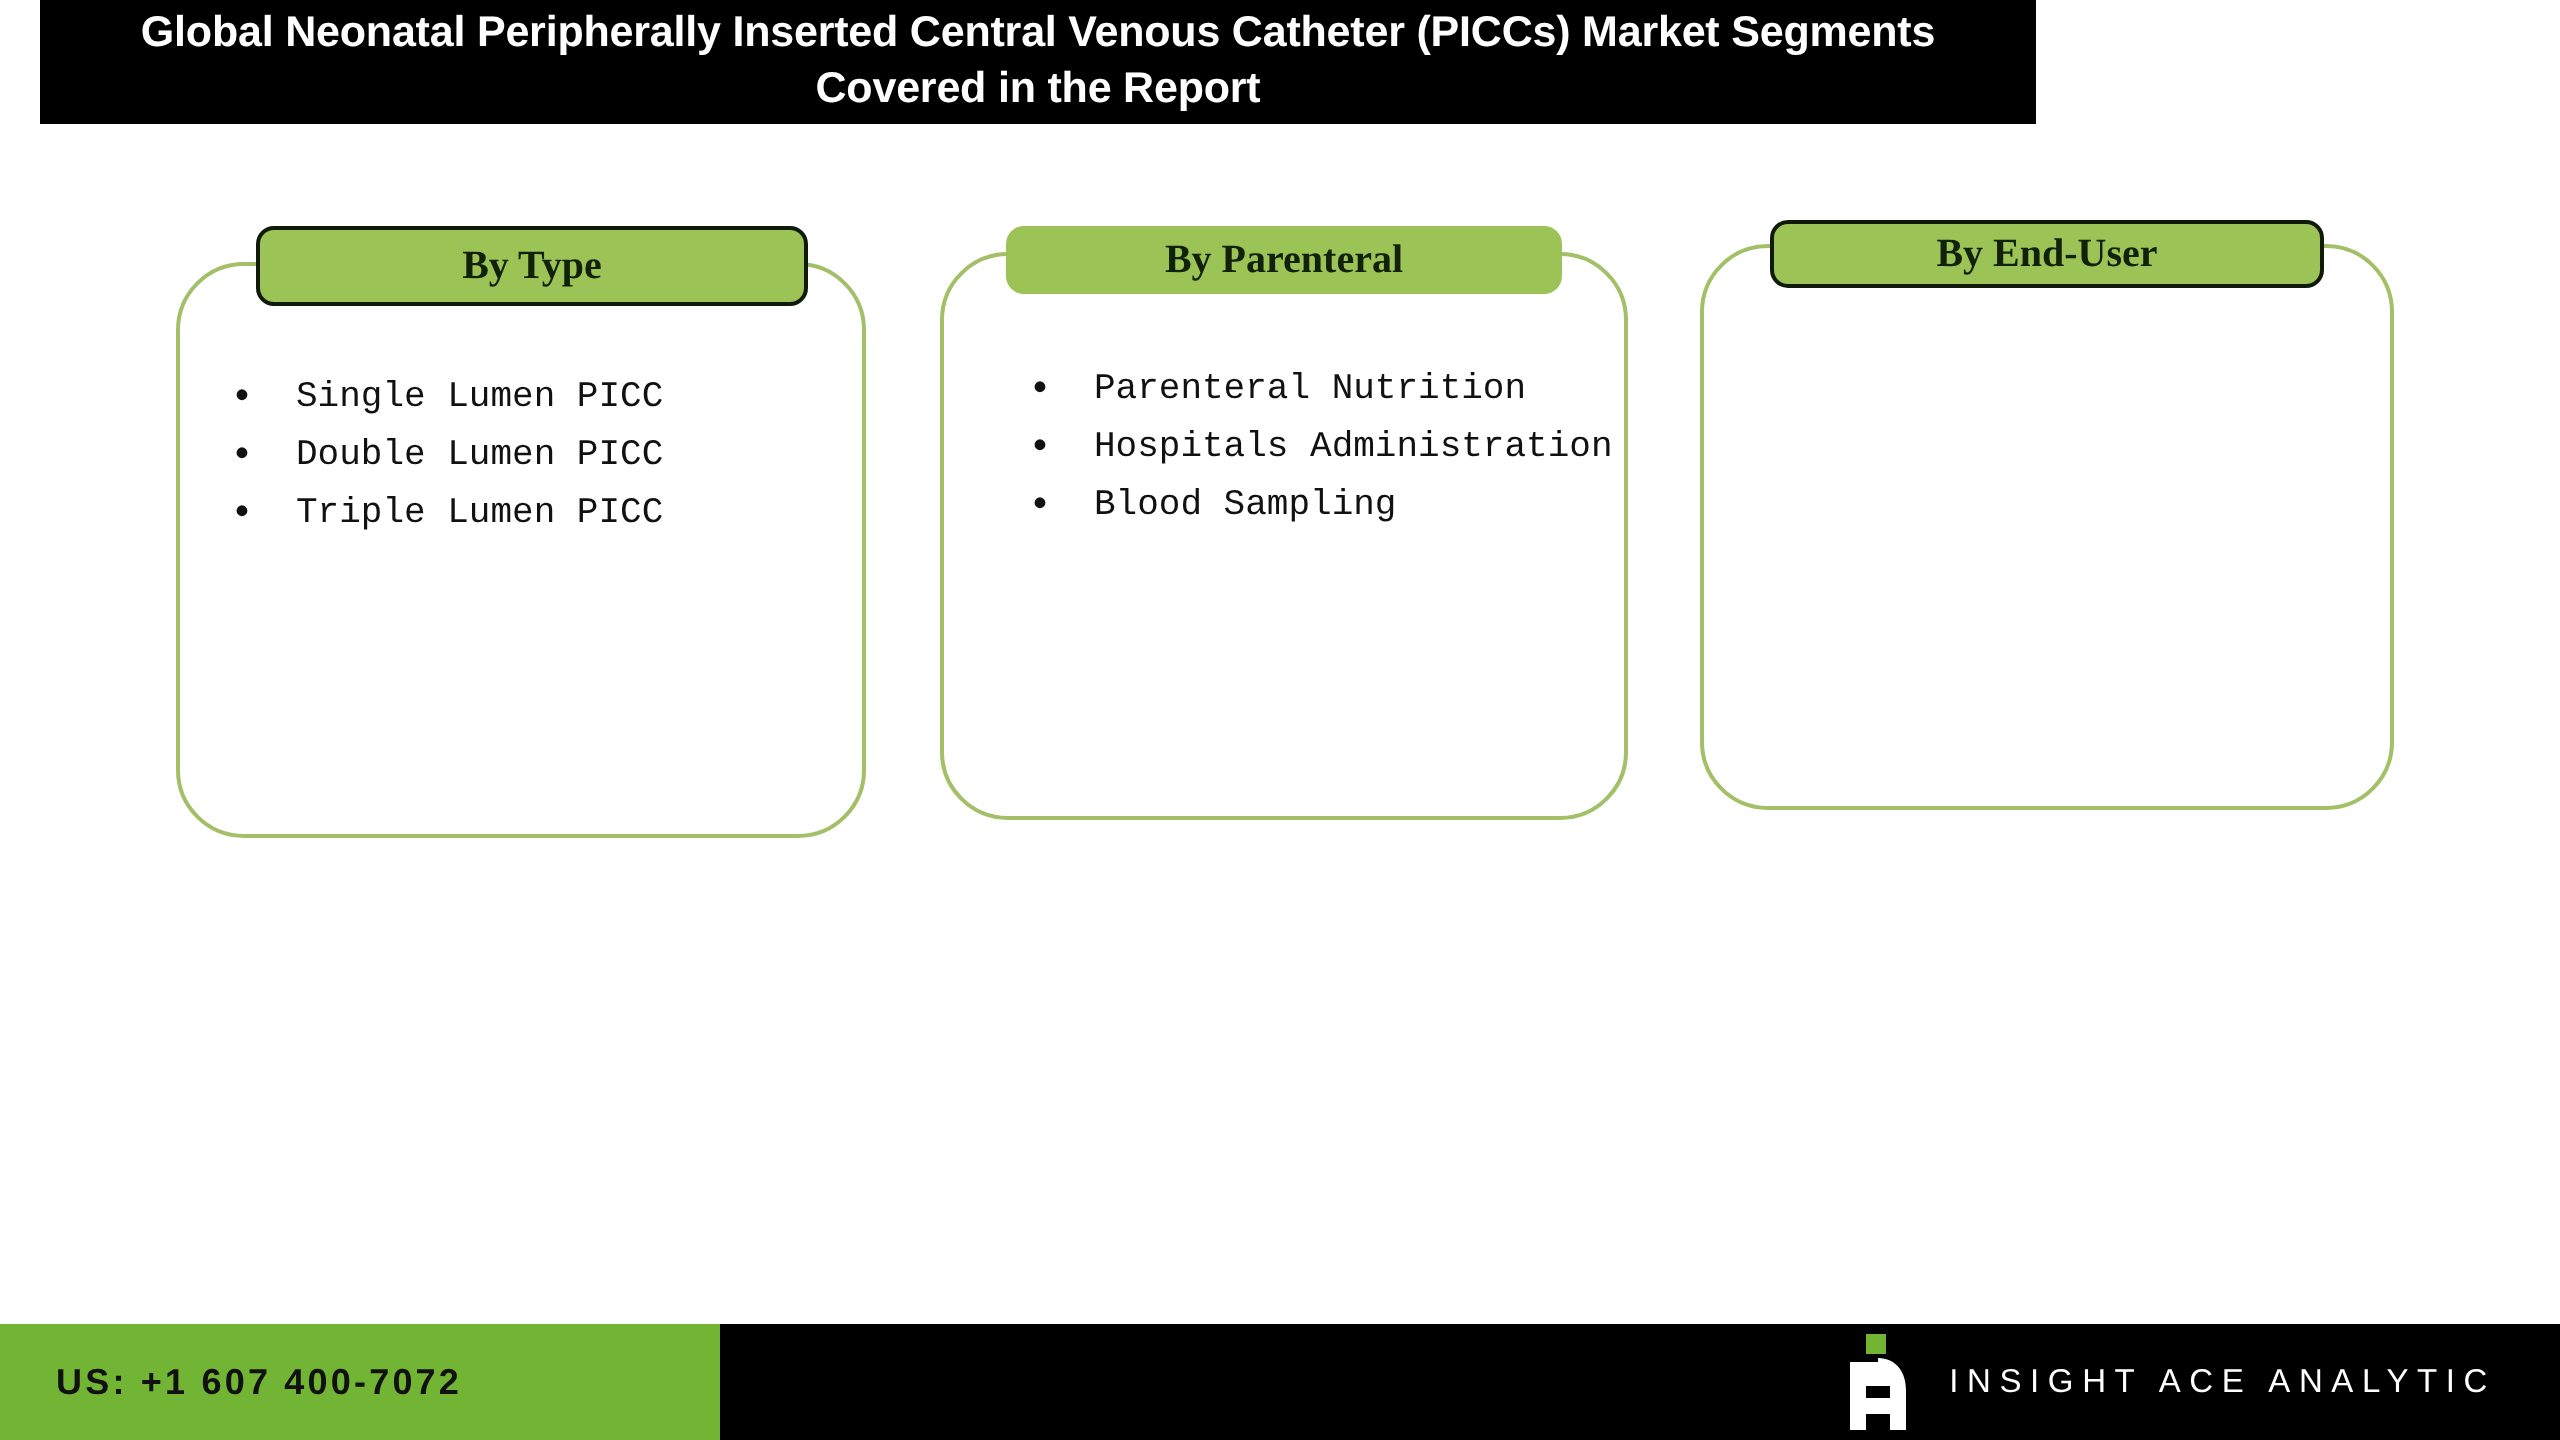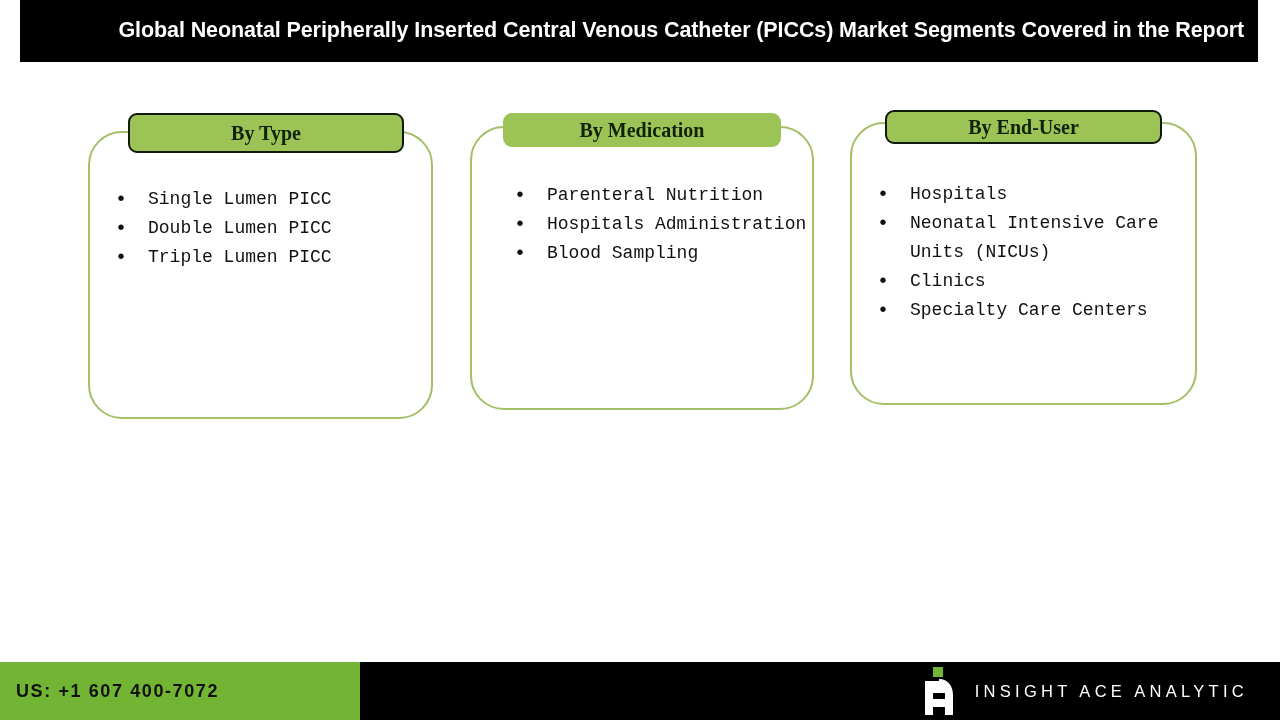--- a/index.html
+++ b/index.html
@@ -6,21 +6,21 @@
   html, body {
     width:1280px; height:720px;
     background:#ffffff;
     font-family:"Liberation Sans", sans-serif;
     overflow:hidden;
   }
   #page { position:relative; width:1280px; height:720px; background:#fff; }
 
   
   .header-bar{
-    position:absolute; left:20px; top:0; width:1238px; height:62px;
+    position:absolute; left:20px; top:0; width:998px; height:62px;
     background:#000000;
     display:flex; align-items:center; justify-content:flex-end;
     padding:0 14px;
   }
   .header-title{
     color:#ffffff;
     font-family:"Liberation Sans", sans-serif;
     font-weight:bold;
     font-size:21.5px;
     line-height:1.28;
@@ -87,21 +87,21 @@
   .footer{
     position:absolute; left:0; top:662px; width:1280px; height:58px;
     background:#000000;
   }
   .footer-green{
     position:absolute; left:0; top:0; width:360px; height:58px;
     background:#72B434;
     display:flex; align-items:center;
   }
   .footer-phone{
-    margin-left:16px;
+    margin-left:28px;
     color:#111111;
     font-family:"Liberation Sans", sans-serif;
     font-weight:bold;
     font-size:18px;
     letter-spacing:1.6px;
     white-space:nowrap;
   }
   .brand{
     position:absolute; right:32px; top:0; height:58px;
     display:flex; align-items:center; gap:18px;
@@ -130,38 +130,32 @@
     <span class="pill-label">By Type</span>
   </div>
   <ul class="bullets bullets-1">
     <li>Single Lumen PICC</li>
     <li>Double Lumen PICC</li>
     <li>Triple Lumen PICC</li>
   </ul>
 
   <div class="card card-2"></div>
   <div class="pill pill-2">
-    <span class="pill-label">By Medication</span>
+    <span class="pill-label">By Parenteral</span>
   </div>
   <ul class="bullets bullets-2">
     <li>Parenteral Nutrition</li>
     <li>Hospitals Administration</li>
     <li>Blood Sampling</li>
   </ul>
 
   <div class="card card-3"></div>
   <div class="pill pill-bordered pill-3">
     <span class="pill-label">By End-User</span>
   </div>
-  <ul class="bullets bullets-3">
-    <li>Hospitals</li>
-    <li>Neonatal Intensive Care Units (NICUs)</li>
-    <li>Clinics</li>
-    <li>Specialty Care Centers</li>
-  </ul>
 
   <div class="footer">
     <div class="footer-green">
       <span class="footer-phone">US: +1 607 400-7072</span>
     </div>
     <div class="brand">
       <span class="brand-mark">
         <svg width="36" height="48" viewBox="0 0 36 48" xmlns="http://www.w3.org/2000/svg">
           <rect x="12" y="0" width="10" height="10" fill="#72B434"></rect>
           <path d="M18 12 C27 12 32 19 32 28 L32 48 L24 48 L24 40 L12 40 L12 48 L4 48 L4 14 L18 14 Z" fill="#ffffff"></path>

